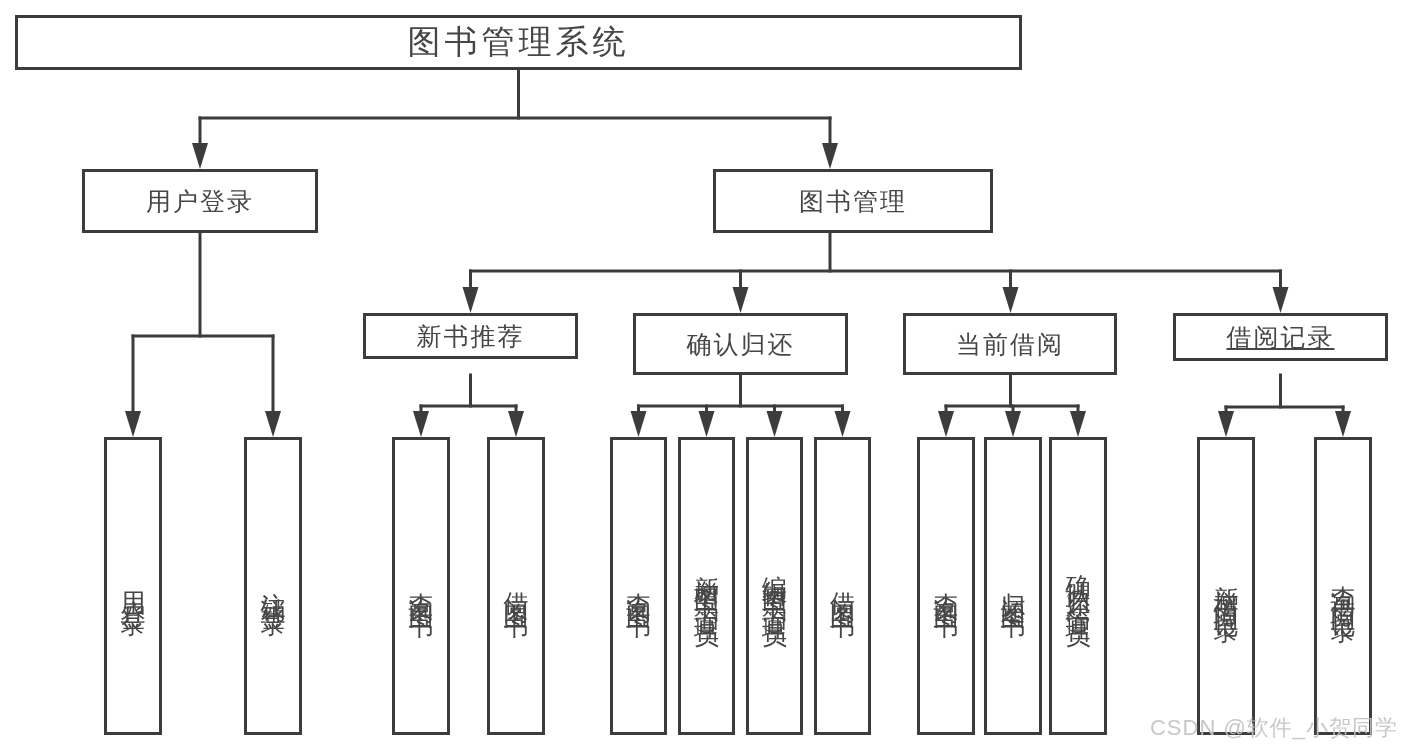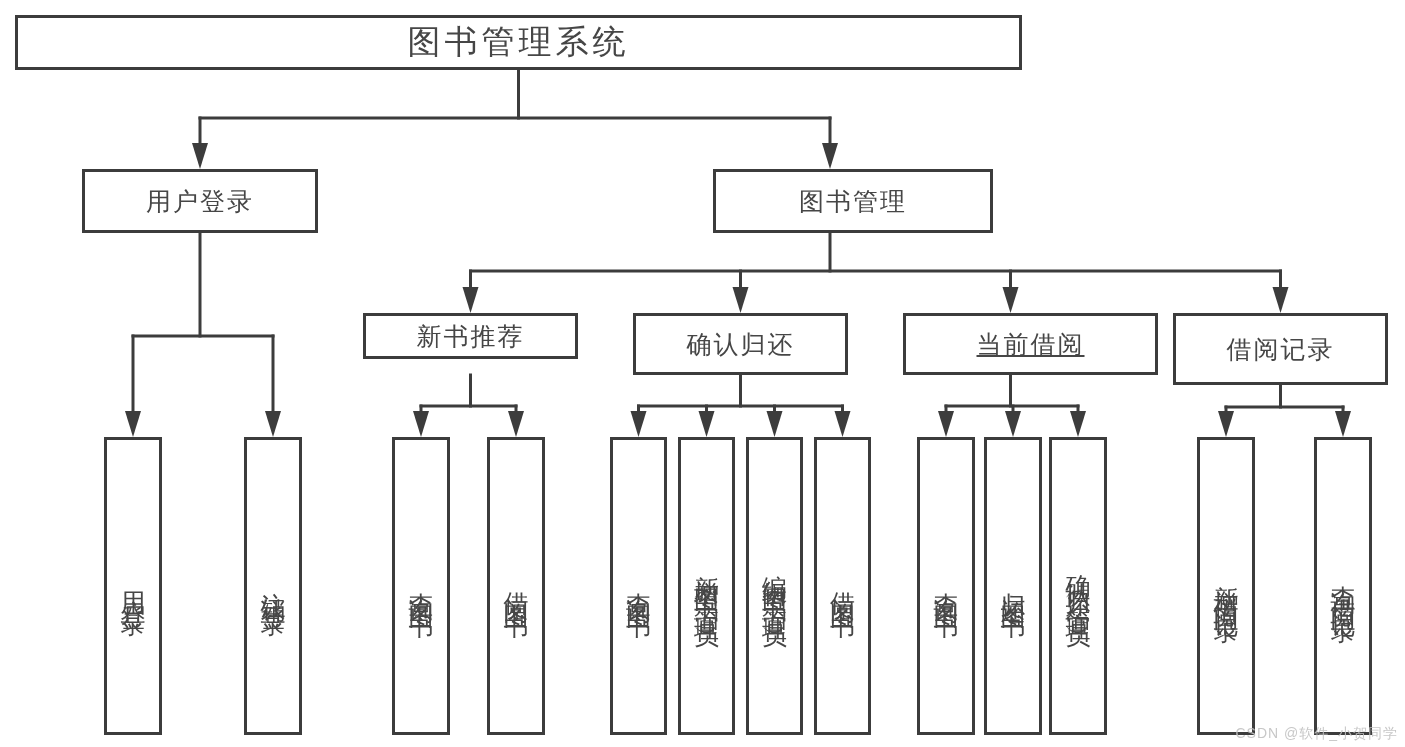--- a/index.html
+++ b/index.html
@@ -30,21 +30,21 @@
     writing-mode:vertical-rl;
     text-orientation:mixed;
     letter-spacing:7px;
     line-height:1;
     white-space:nowrap;
   }
   .watermark{
     position:absolute;
     right:7px;
     bottom:4px;
-    font-size:14px;
+    font-size:22px;
     letter-spacing:1px;
     color:var(--watermark);
     opacity:.92;
     z-index:5;
     pointer-events:none;
   }
   svg line{stroke:var(--line);stroke-width:3;stroke-linecap:square;}
   svg polygon{fill:var(--line);}
 </style>
 </head>
@@ -114,22 +114,22 @@
       <polygon points="1335,411 1351,411 1343,437"></polygon>
   </svg>
 
   <div class="node hbox root" style="left:15px;top:15px;width:1007px;height:55px;">图书管理系统</div>
 
   <div class="node hbox" style="left:82px;top:169px;width:236px;height:64px;">用户登录</div>
   <div class="node hbox" style="left:713px;top:169px;width:280px;height:64px;">图书管理</div>
 
   <div class="node hbox" style="left:363px;top:313px;width:215px;height:46px;">新书推荐</div>
   <div class="node hbox" style="left:633px;top:313px;width:215px;height:62px;">确认归还</div>
-  <div class="node hbox" style="left:903px;top:313px;width:255px;height:62px;text-decoration:underline;">当前借阅</div>
-  <div class="node hbox" style="left:1173px;top:313px;width:215px;height:72px;">借阅记录</div>
+  <div class="node hbox" style="left:903px;top:313px;width:214px;height:62px;">当前借阅</div>
+  <div class="node hbox" style="left:1173px;top:313px;width:215px;height:48px;text-decoration:underline;">借阅记录</div>
 
   <div class="node vbox" style="left:104px;">
     <span class="vtext">用户登录</span>
   </div>
   <div class="node vbox" style="left:244px;">
     <span class="vtext">注销登录</span>
   </div>
 
   <div class="node vbox" style="left:392px;">
     <span class="vtext">查询图书</span>

